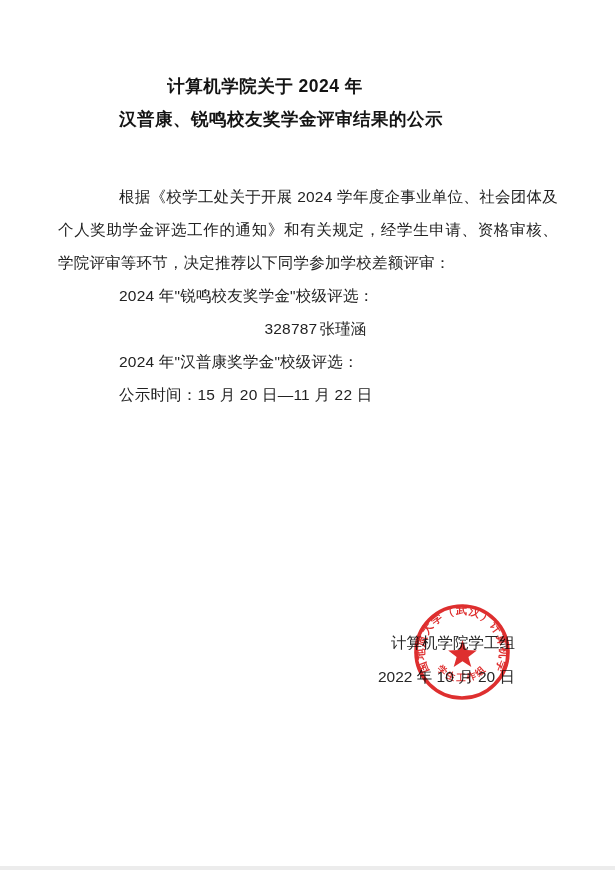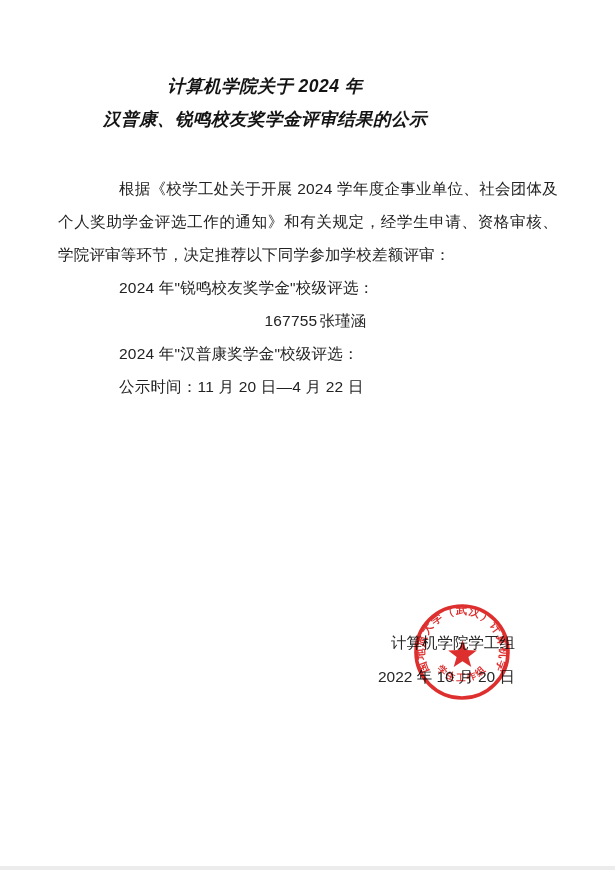--- a/index.html
+++ b/index.html
@@ -15,35 +15,34 @@
   .doc-title {
     position: absolute;
     left: 0;
     width: 530px;
     text-align: center;
     font-weight: 700;
     color: #141414;
     font-size: 17.5px;
     letter-spacing: 0.5px;
     white-space: nowrap;
-    font-style: italic;
   }
   .doc-title.line1 { top: 74px; }
-  .doc-title.line2 { top: 107px; }
+  .doc-title.line2 { top: 107px; margin-left: 16px; }
   .content {
     position: absolute;
     left: 58px;
     top: 172px;
     width: 500px;
     font-size: 15.5px;
     line-height: 33px;
     letter-spacing: 0.2px;
     color: #222222;
   }
-  .para { text-align: justify; text-indent: 61px; }
+  .para { text-align: justify; text-indent: 61px; margin-top: 8px; }
   .indent-line { padding-left: 61px; white-space: nowrap; }
   .center-line { text-align: center; padding-left: 15px; white-space: nowrap; }
   .student-name { margin-left: 2px; }
   .sig-block {
     position: absolute;
     right: 100px;
     top: 626px;
     text-align: right;
     font-size: 15.5px;
     line-height: 34px;
@@ -81,23 +80,23 @@
 <body>
 
 <div class="page">
 
   <div class="doc-title line1">计算机学院关于 2024 年</div>
   <div class="doc-title line2">汉普康、锐鸣校友奖学金评审结果的公示</div>
 
   <div class="content">
     <div class="para">根据《校学工处关于开展 2024 学年度企事业单位、社会团体及个人奖助学金评选工作的通知》和有关规定，经学生申请、资格审核、学院评审等环节，决定推荐以下同学参加学校差额评审：</div>
     <div class="indent-line">2024 年"锐鸣校友奖学金"校级评选：</div>
-    <div class="center-line"><span>167755</span><span class="student-name">张瑾涵</span></div>
+    <div class="center-line"><span>328787</span><span class="student-name">张瑾涵</span></div>
     <div class="indent-line">2024 年"汉普康奖学金"校级评选：</div>
-    <div class="indent-line">公示时间：11 月 20 日—4 月 22 日</div>
+    <div class="indent-line">公示时间：15 月 20 日—11 月 22 日</div>
   </div>
 
   <div class="sig-block">
     <div>计算机学院学工组</div>
     <div>2022 年 10 月 20 日</div>
   </div>
 
   <svg class="seal" viewBox="0 0 114 114" xmlns="http://www.w3.org/2000/svg">
     <circle cx="57" cy="57" r="46" fill="none" stroke="#dc1f1f" stroke-width="3.6"></circle>
     <polygon points="57.5,45 61.1,55.0 71.8,55.4 63.4,61.9 66.3,72.1 57.5,66.2 48.7,72.1 51.6,61.9 43.2,55.4 53.9,55.0" fill="#dc1f1f"></polygon>

